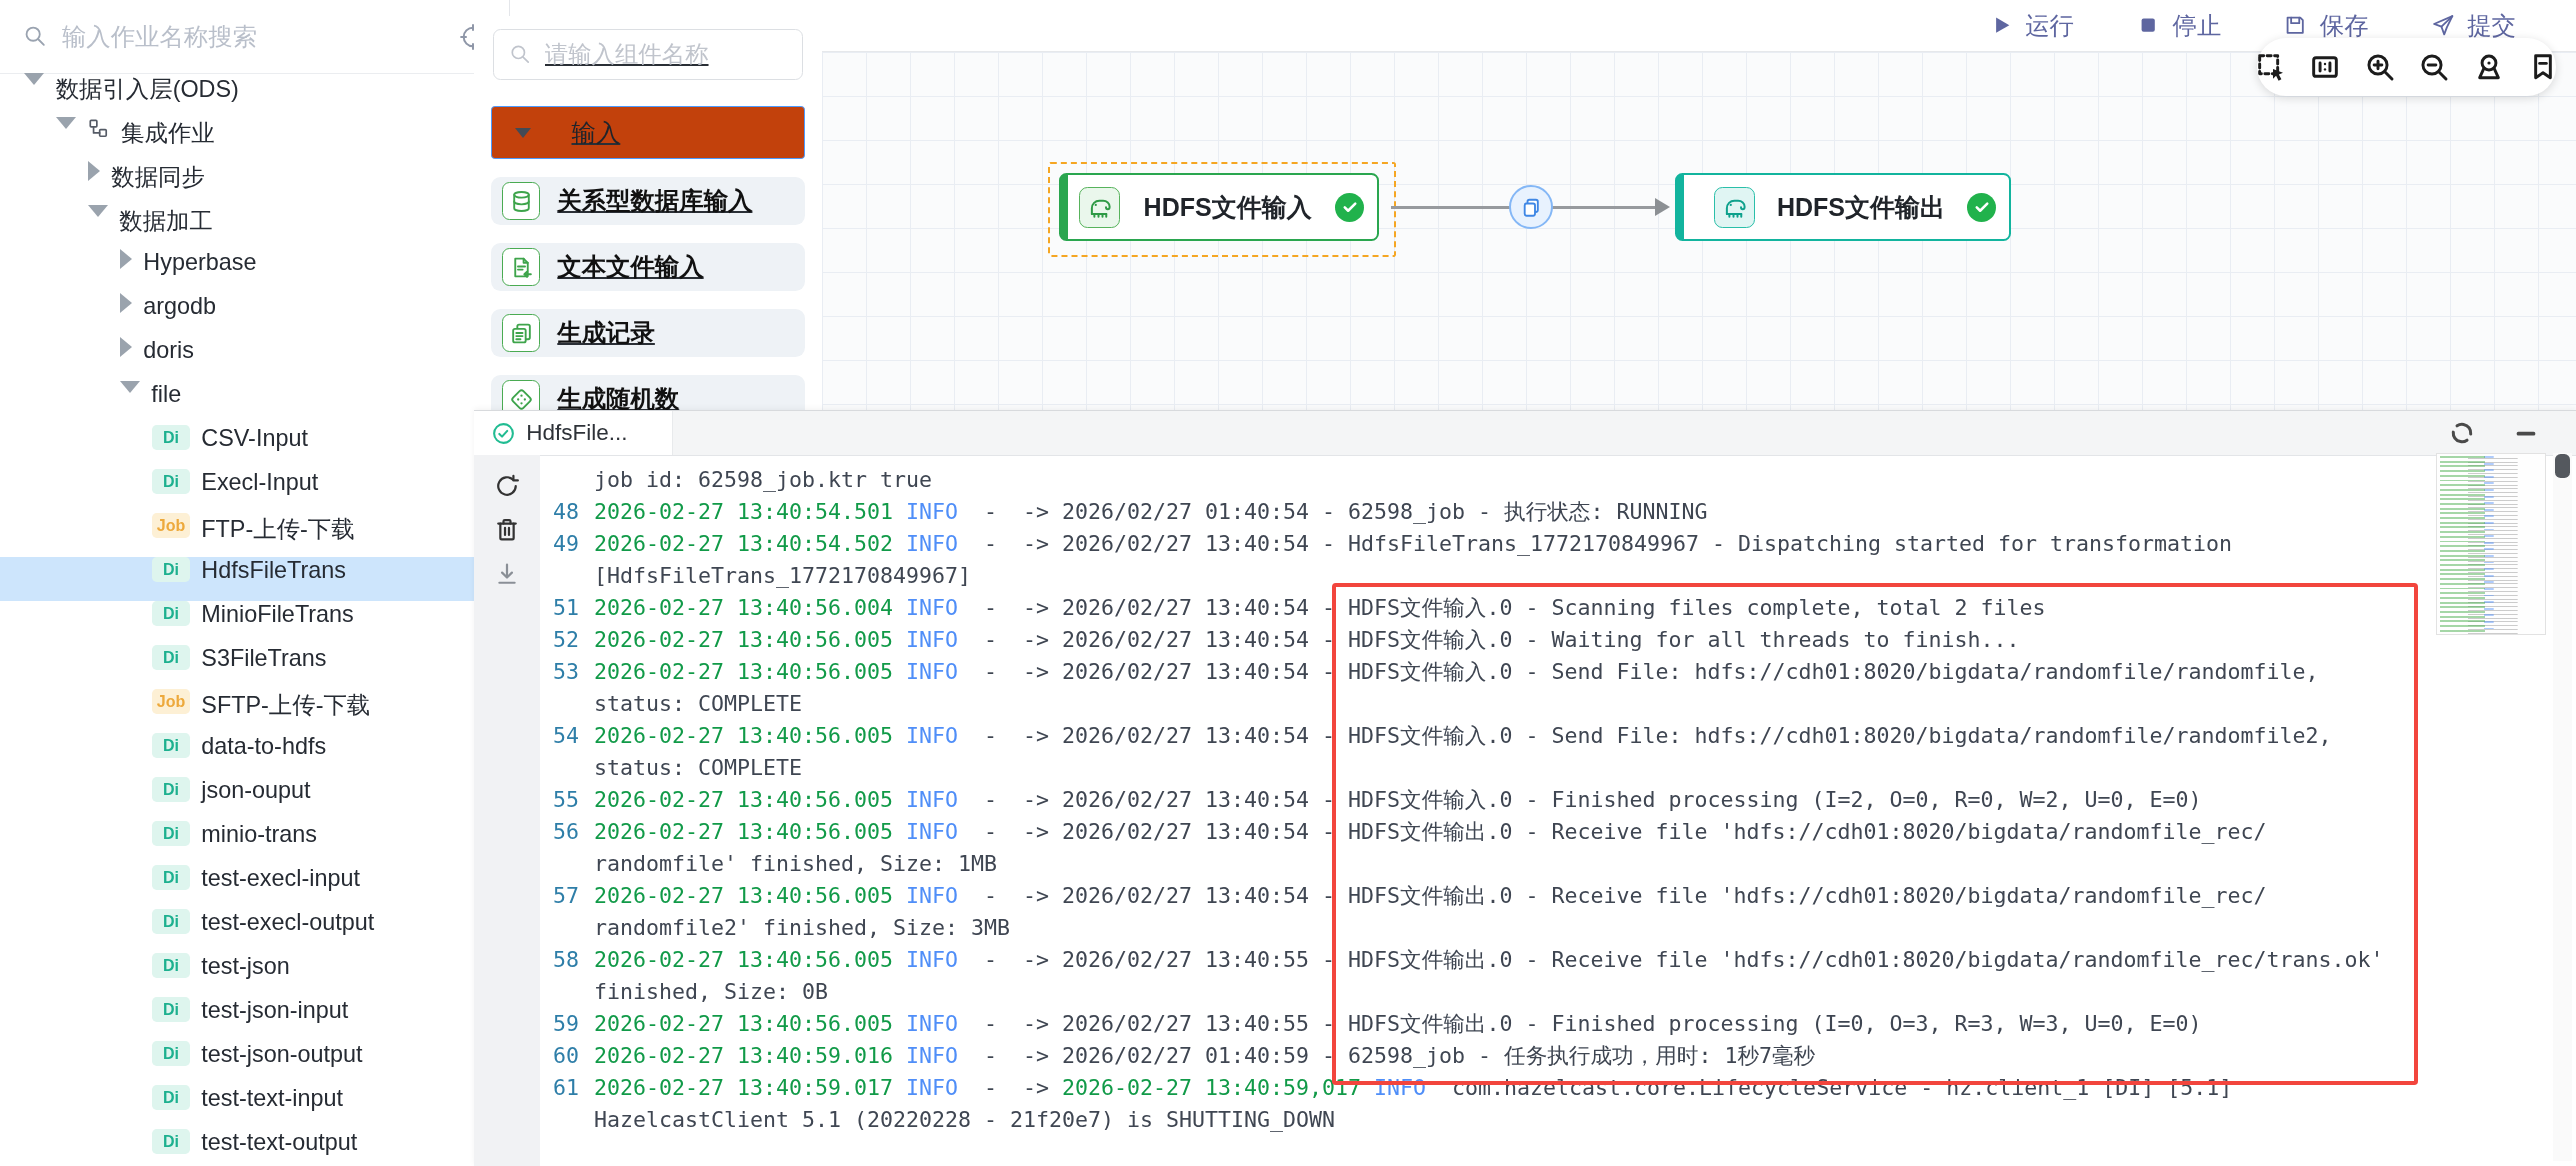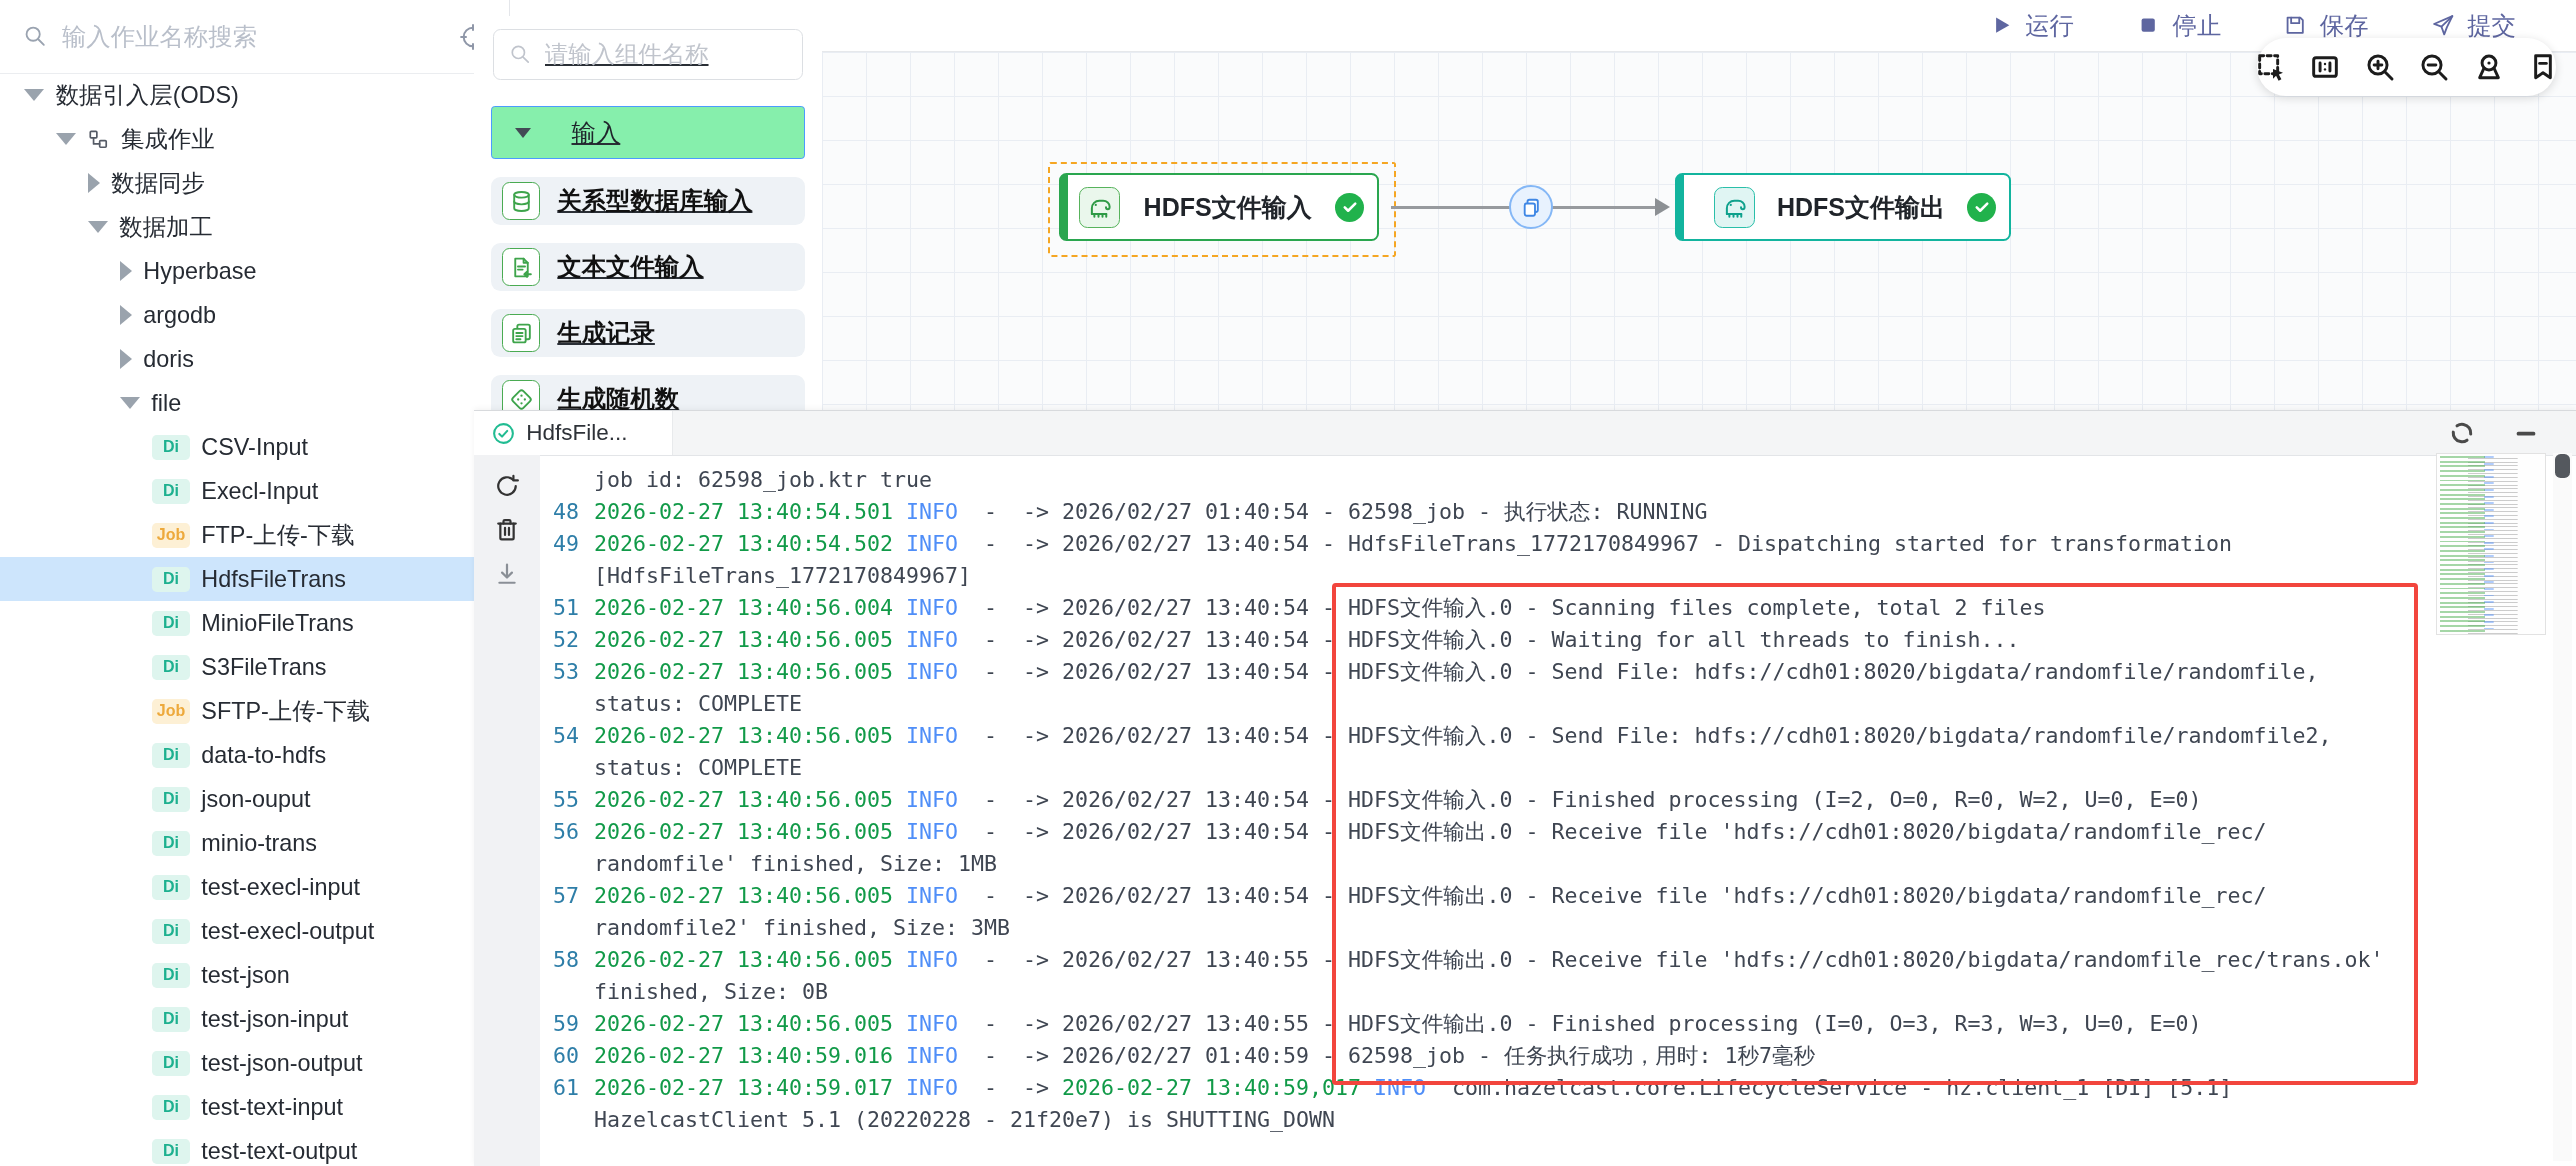--- a/index.html
+++ b/index.html
@@ -6,36 +6,36 @@
   body{width:2576px;height:1167px;position:relative;overflow:hidden;
        font-family:"Liberation Sans",sans-serif;color:#2a2f36;}
   .pane{position:absolute;box-sizing:border-box;}
   
   #sidebar{left:0;top:0;width:510px;height:1167px;background:#fff;border-right:0.9px solid #e4e6ea;}
   #sb-search{height:73px;border-bottom:0.9px solid #ebedf0;display:flex;align-items:center;padding:0 22.5px;gap:13px;}
   #sb-search input{border:none;outline:none;flex:1;font-size:24.4px;font-family:"Liberation Sans",sans-serif;color:#333;}
   #sb-search input::placeholder{color:#b9bfca;}
   .gicon{flex:none;display:inline-flex;align-items:center;justify-content:center;}
   #tree{position:absolute;top:73px;bottom:0;left:0;right:0;overflow:hidden;}
-  .tree-row{height:44px;display:flex;align-items:center;gap:11.3px;font-size:23.4px;color:#262b33;cursor:pointer;box-sizing:border-box;}
+  .tree-row{height:44px;display:flex;align-items:flex-start;gap:11.3px;font-size:23.4px;color:#262b33;cursor:pointer;box-sizing:border-box;}
   .tree-row.sel{background:#cde5fc;}
   .arr{width:0;height:0;flex:none;}
   .arr.down{border-left:10.3px solid transparent;border-right:10.3px solid transparent;border-top:12.2px solid #9aa3ad;}
   .arr.right{border-top:10.3px solid transparent;border-bottom:10.3px solid transparent;border-left:12.2px solid #9aa3ad;}
   .badge{flex:none;width:38px;height:25px;border-radius:4.7px;font-size:16px;font-weight:bold;
          display:inline-flex;align-items:center;justify-content:center;}
   .badge.di{background:#def5ee;color:#1db08f;}
   .badge.job{background:#fdf0d5;color:#eda93c;}
   
   #palette{left:474px;top:16px;width:349px;height:410px;background:#fff;border-right:0.9px solid #e4e6ea;text-decoration:underline;}
   #cp-search{margin:13px 19px 0 19px;height:49px;border:1.4px solid #dcdfe3;border-radius:7.5px;
              display:flex;align-items:center;padding:0 15px;gap:11.3px;}
   #cp-search input{border:none;outline:none;flex:1;font-size:23.4px;font-family:"Liberation Sans",sans-serif;color:#333;min-width:0;}
   #cp-search input::placeholder{color:#c0c4cc;}
-  #cp-group{margin:26px 17px 0 17px;height:51px;background:#86efac;border:1.4px solid #4c9bff;border-radius:3.8px;
+  #cp-group{margin:26px 17px 0 17px;height:51px;background:#c2410c;border:1.4px solid #4c9bff;border-radius:3.8px;
             display:flex;align-items:center;padding:0 22.5px;gap:41px;font-size:24.4px;color:#1f242b;cursor:pointer;}
   #cp-group .arr.down{border-top-color:#434a55;border-left-width:8.4px;border-right-width:8.4px;border-top-width:10.3px;}
   .cp-item{margin:18px 17px 0 17px;height:48px;background:#eef2f6;border-radius:9.4px;display:flex;align-items:center;
            padding:0 11.3px;gap:17px;cursor:grab;}
   .cp-icon{flex:none;width:38px;height:38px;background:#fff;border:1.9px solid #4aab52;border-radius:7.5px;color:#3ea44b;
            display:flex;align-items:center;justify-content:center;box-sizing:border-box;}
   .cp-label{font-size:24.4px;font-weight:bold;color:#111;}
   #cp-hscroll{position:absolute;left:2.8px;bottom:3.8px;width:173px;height:8.4px;background:#3d7bf7;border-radius:3.8px;}
   
   #canvas{left:822px;top:0;right:0;width:1754px;height:410px;background:#fafbfc;}

